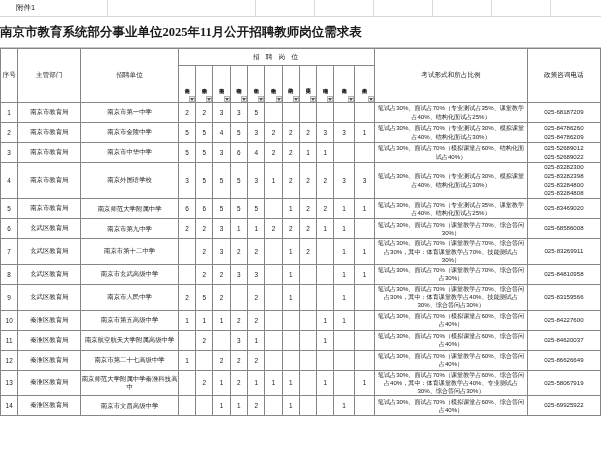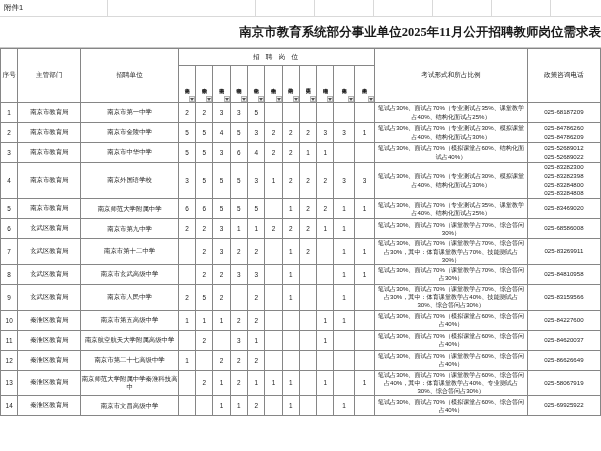--- a/index.html
+++ b/index.html
@@ -23,21 +23,21 @@
   
   .attach-row {
     height: 17px;
     display: flex;
     align-items: center;
     border-bottom: 1px solid #d9d9d9;
     box-sizing: border-box;
   }
   .attach-label {
     font-size: 7.5px;
-    padding-left: 4px;
+    padding-left: 16px;
     white-space: nowrap;
     flex: 0 0 108px;
     border-right: 1px solid #d9d9d9;
     height: 100%;
     display: flex;
     align-items: center;
     box-sizing: border-box;
   }
   .attach-filler {
     flex: 1;
@@ -47,21 +47,21 @@
   .attach-filler span {
     border-right: 1px solid #d9d9d9;
     height: 100%;
     display: block;
   }
   
   .title-band {
     height: 31px;
     display: flex;
     align-items: center;
-    justify-content: flex-end;
+    justify-content: flex-start;
     border-bottom: 1px solid #c8c8c8;
     box-sizing: border-box;
   }
   .doc-title {
     font-size: 12.5px;
     font-weight: bold;
     letter-spacing: 0px;
     white-space: nowrap;
     font-family: "Liberation Serif", "DejaVu Serif", serif;
   }

